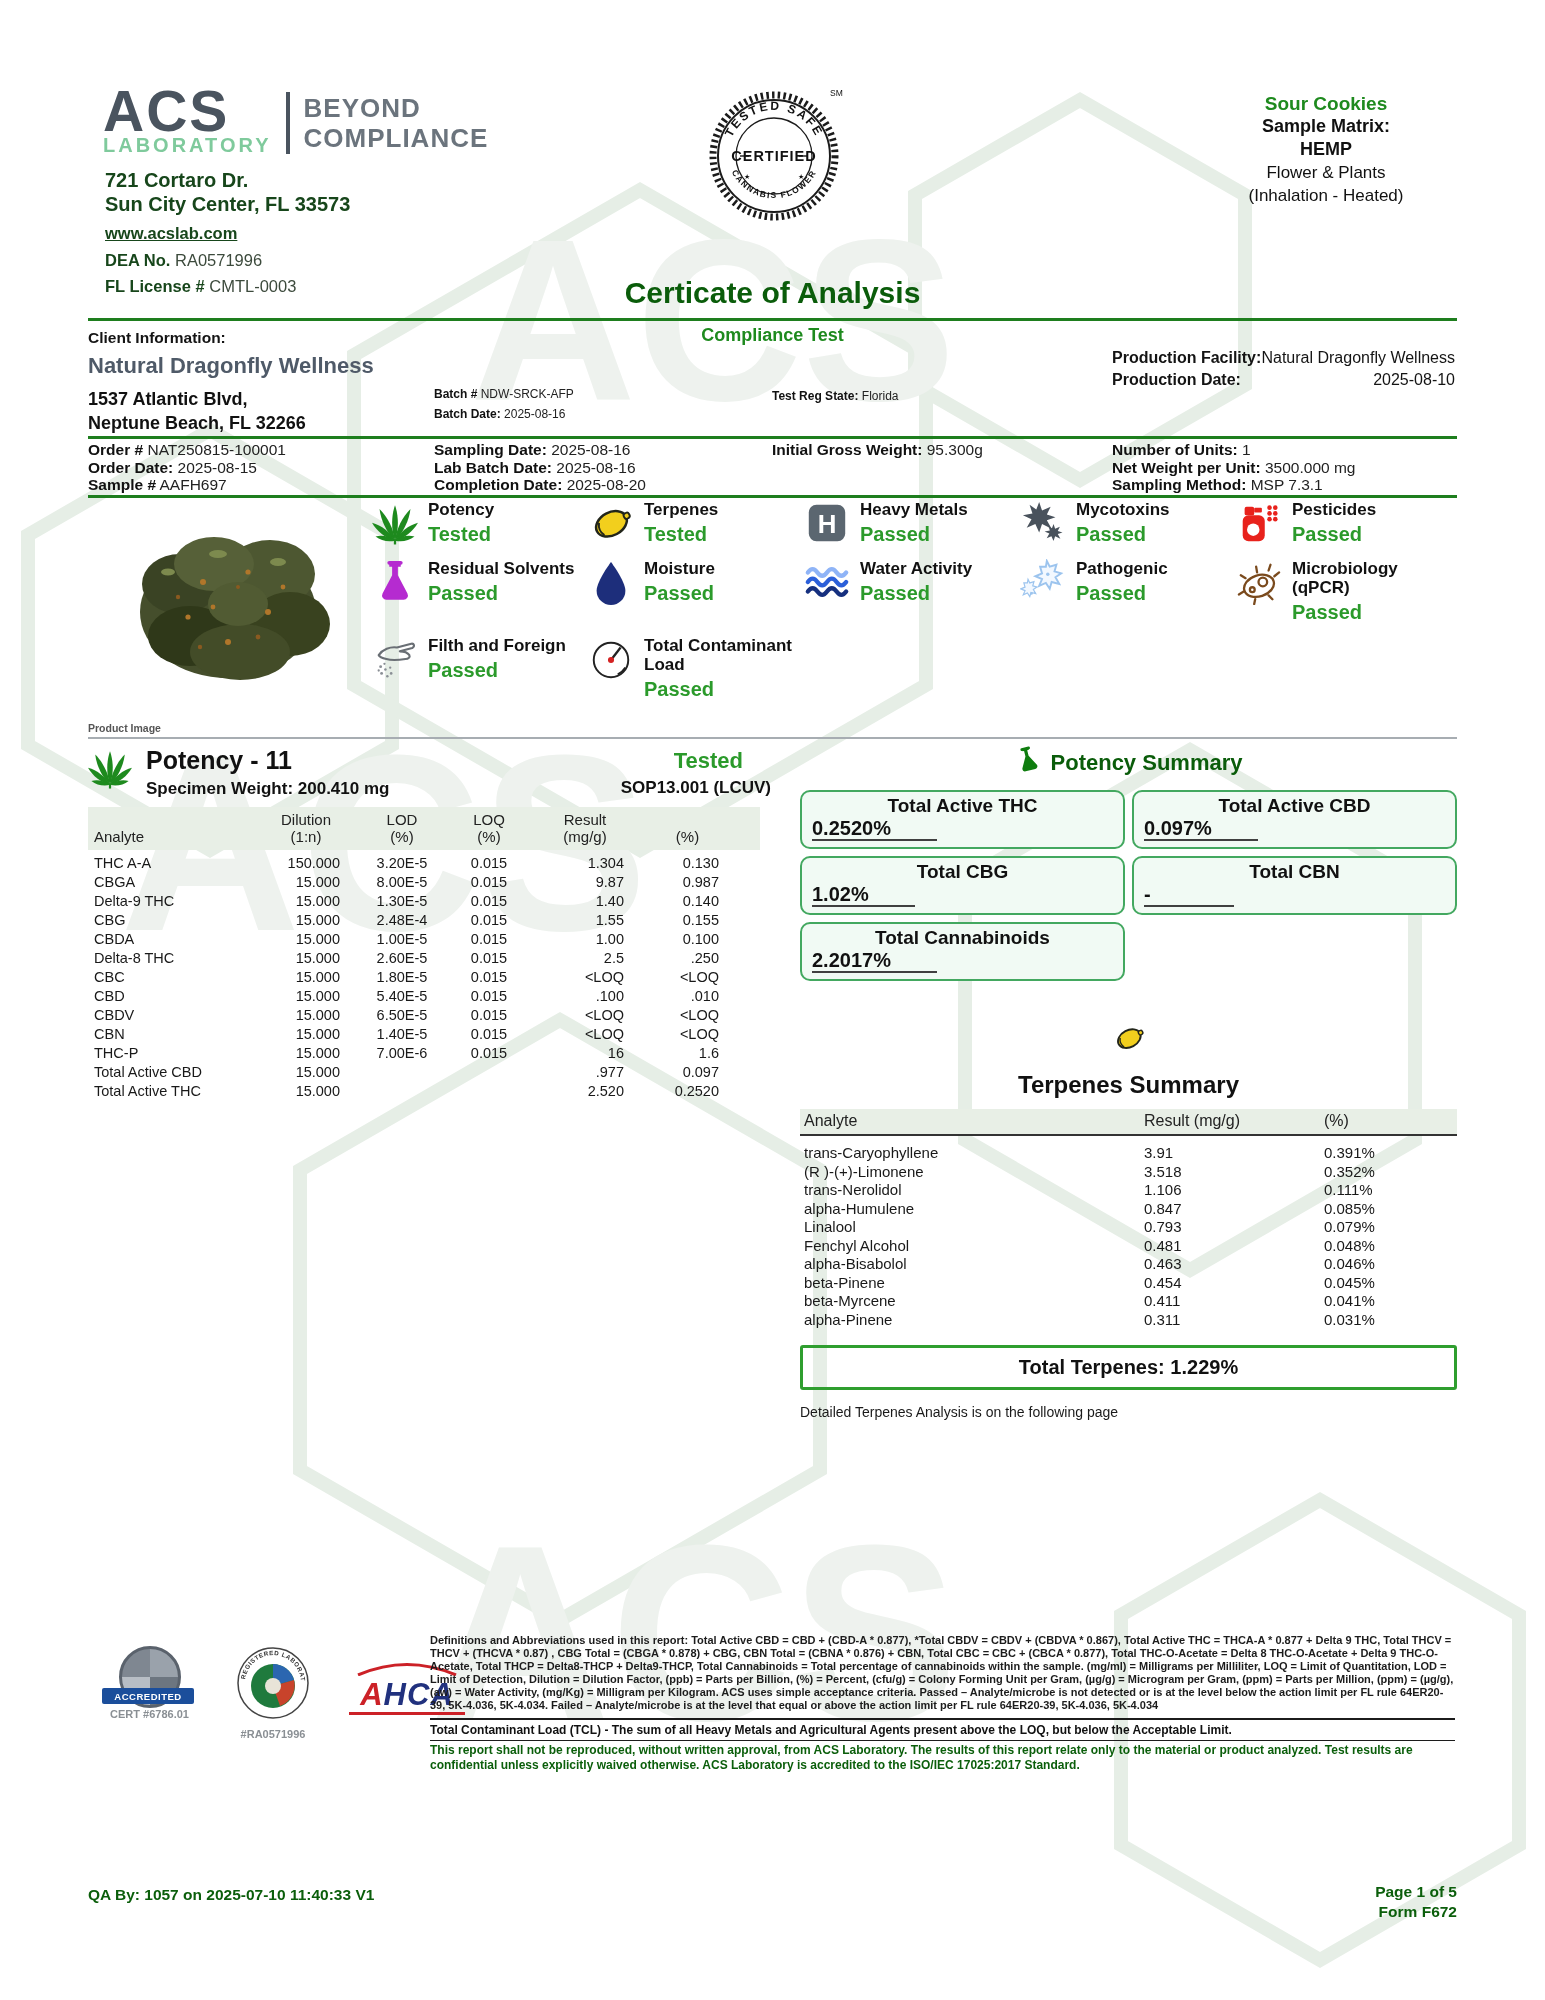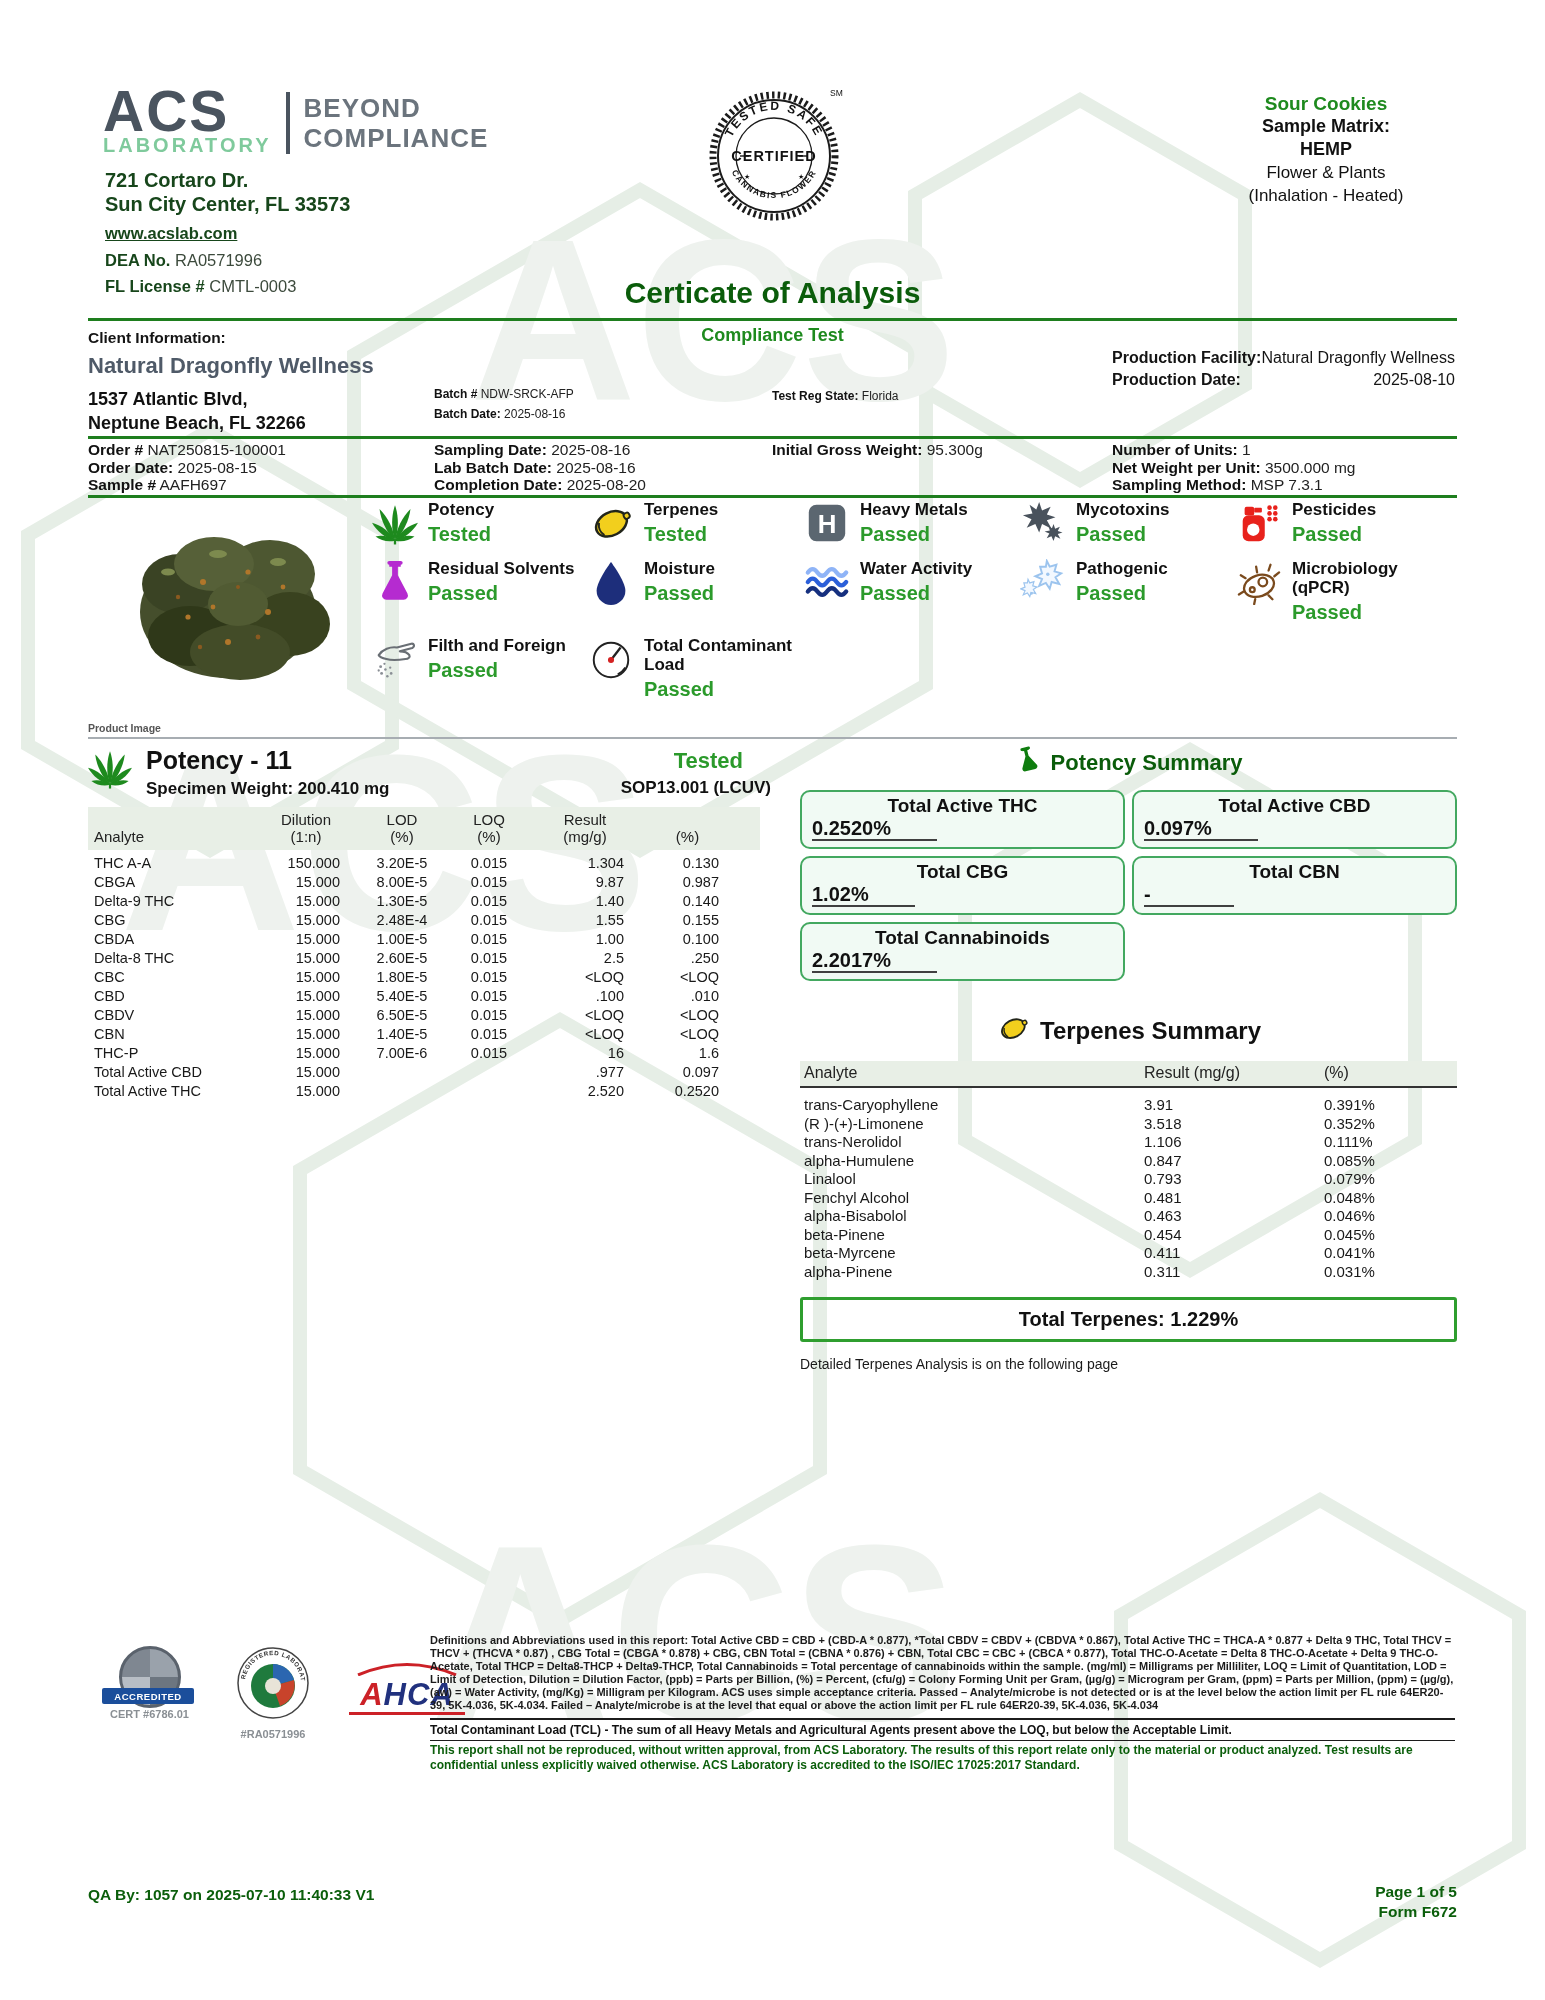--- a/index.html
+++ b/index.html
@@ -65,21 +65,21 @@
   .prow{line-height:19px;color:#191919;}
   .c{display:block;}
   .c.a{text-align:left;padding-left:6px;}
   .c.rt{text-align:right;padding-right:16px;}
   .c.ct{text-align:center;}
 
   
   .sum-title{display:flex;justify-content:center;align-items:center;gap:10px;
              font-size:22px;font-weight:bold;color:#0a5c0a;}
   .terp-title{display:flex;justify-content:center;align-items:center;gap:10px;
-              font-size:24px;font-weight:bold;color:#111;margin-top:30px;}
+              font-size:24px;font-weight:bold;color:#111;margin-top:40px;flex-direction:column;}
   .boxes{display:grid;grid-template-columns:1fr 1fr;gap:7px 7px;margin-top:10px;}
   .sbox{border:2px solid #43a860;border-radius:10px;background:#f1faf4;padding:3px 10px 6px;min-height:52px;}
   .sbox .bl{font-size:19px;font-weight:bold;text-align:center;color:#111;}
   .sbox .bv{font-size:20px;font-weight:bold;color:#111;border-bottom:2px solid #404040;
             display:inline-block;padding-right:46px;min-width:90px;line-height:22px;}
   .sbox.full{grid-column:1;}
   .ttable{margin-top:10px;font-size:15px;}
   .tgrid{display:grid;grid-template-columns:340px 180px 137px;}
   .thead{background:#e8efe6;border-bottom:2px solid #333;padding:3px 0 4px;font-size:16px;color:#222;}
   .thead .hc{padding-left:4px;}

